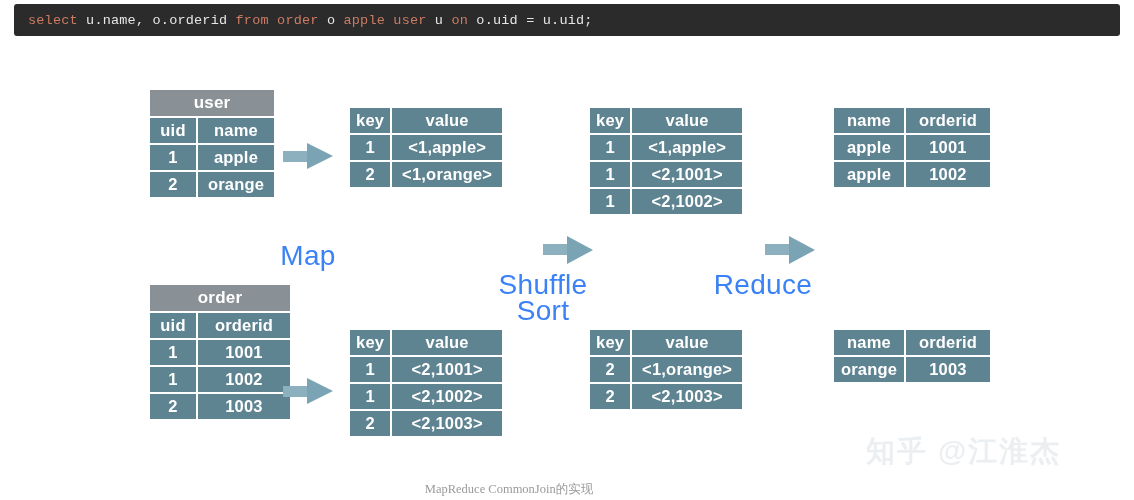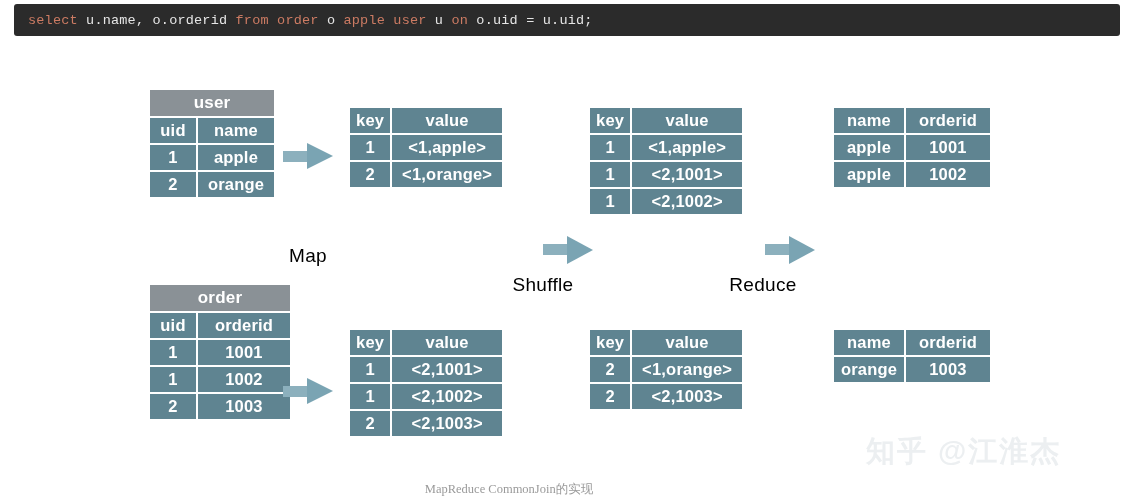--- a/index.html
+++ b/index.html
@@ -84,22 +84,22 @@
     position: absolute; left: 24px; top: 0;
     width: 0; height: 0;
     border-top: 13.5px solid transparent;
     border-bottom: 13.5px solid transparent;
     border-left: 26px solid #7aa4b3;
   }
 
   
   .stage {
     position: absolute;
-    font-size: 19px;
-    color: #000000;
+    font-size: 28px;
+    color: #3b82f6;
     text-align: center;
     line-height: 26px;
     white-space: nowrap;
     letter-spacing: 0.3px;
   }
 
   
   .caption {
     position: absolute;
     left: 0; top: 481px;
@@ -212,20 +212,21 @@
     </table>
 
   <div class="stage" style="left:258px; top:243px; width:100px;">Map</div>
 
   <div class="arrow" style="left:543px; top:236px; width:58px; height:28px;">
     <div class="tail" style="top:8px;"></div>
       <div class="head" style="border-top-width:14px;border-bottom-width:14px;"></div>
   </div>
   <div class="stage" style="left:488px; top:272px; width:110px;">
     <div>Shuffle</div>
+    <div>Sort</div>
   </div>
 
   <div class="arrow" style="left:765px; top:236px; width:58px; height:28px;">
     <div class="tail" style="top:8px;"></div>
       <div class="head" style="border-top-width:14px;border-bottom-width:14px;"></div>
   </div>
   <div class="stage" style="left:708px; top:272px; width:110px;">Reduce</div>
 
   <table class="tbl t-order" style="left:148px; top:283px;">
     <tbody>

